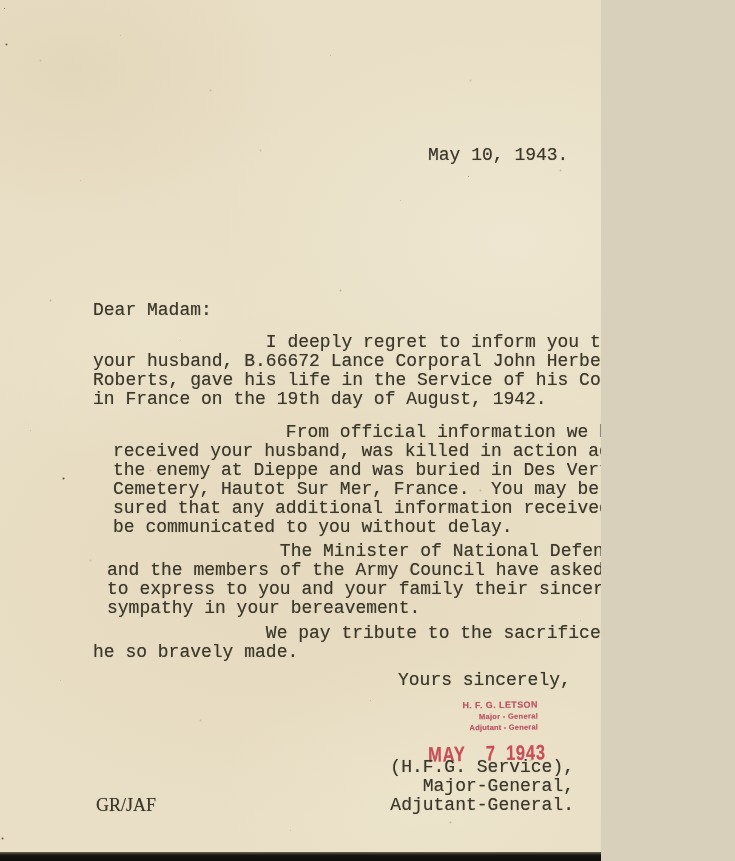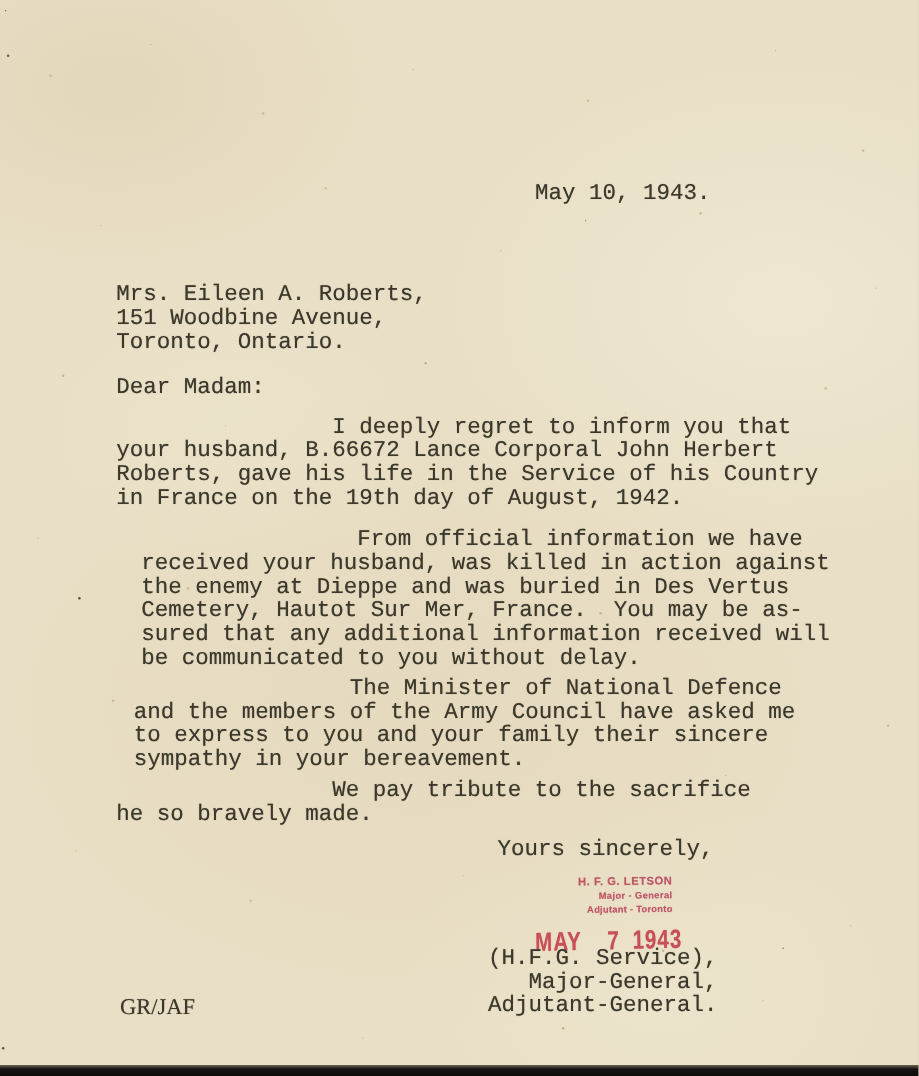--- a/index.html
+++ b/index.html
@@ -1,17 +1,17 @@
 <!DOCTYPE html>
 <html><head>
 <meta charset="utf-8">
 <style>
   html,body { margin:0; padding:0; background:#d8d0bb; }
   .page {
-    position:relative; width:735px; height:861px; overflow:hidden;
+    position:relative; width:601px; height:861px; overflow:hidden;
     background-color:#e9dfc6;
     background-image:
       radial-gradient(ellipse 320px 220px at 12% 8%,  rgba(216,201,166,0.35), transparent 70%),
       radial-gradient(ellipse 420px 300px at 85% 28%, rgba(244,237,219,0.50), transparent 70%),
       radial-gradient(ellipse 520px 360px at 45% 66%, rgba(223,210,179,0.40), transparent 72%),
       radial-gradient(ellipse 300px 220px at 72% 92%, rgba(241,233,211,0.45), transparent 70%),
       radial-gradient(ellipse 260px 180px at 25% 40%, rgba(240,232,210,0.35), transparent 70%);
     font-family:"Liberation Mono","DejaVu Sans Mono",monospace;
   }
   .tblock {
@@ -73,23 +73,20 @@
 </style>
 </head>
 <body>
 
 <div class="page">
 
   <div class="specks"></div>
 
   <div class="tblock" style="left:428px; top:146px;">May 10, 1943.</div>
 
-  <div class="tblock" style="left:93px; top:227px;">Mrs. Eileen A. Roberts,
-151 Woodbine Avenue,
-Toronto, Ontario.</div>
 
   <div class="tblock" style="left:93px; top:301px;">Dear Madam:</div>
 
   <div class="tblock" style="left:93px; top:333px;">                I deeply regret to inform you that
 your husband, B.66672 Lance Corporal John Herbert
 Roberts, gave his life in the Service of his Country
 in France on the 19th day of August, 1942.</div>
 
   <div class="tblock" style="left:93px; top:423px;margin-left:20px;">                From official information we have
 received your husband, was killed in action against
@@ -104,21 +101,21 @@
 sympathy in your bereavement.</div>
 
   <div class="tblock" style="left:93px; top:624px;">                We pay tribute to the sacrifice
 he so bravely made.</div>
 
   <div class="tblock" style="left:398px; top:671px;">Yours sincerely,</div>
 
   <div class="stamp-sig">
     <div class="l1">H. F. G. LETSON</div>
     <div class="l2">Major - General</div>
-    <div class="l3">Adjutant - Toronto</div>
+    <div class="l3">Adjutant - General</div>
   </div>
 
   <div class="stamp-date">MAY  7 1943</div>
 
   <div class="tblock right-align" style="left:324px; top:758px; width:250px;">(H.F.G. Service),
 Major-General,
 Adjutant-General.</div>
 
   <div class="tblock" style="left:96px; top:796px;font-family:Liberation Serif, serif;">GR/JAF</div>
 

